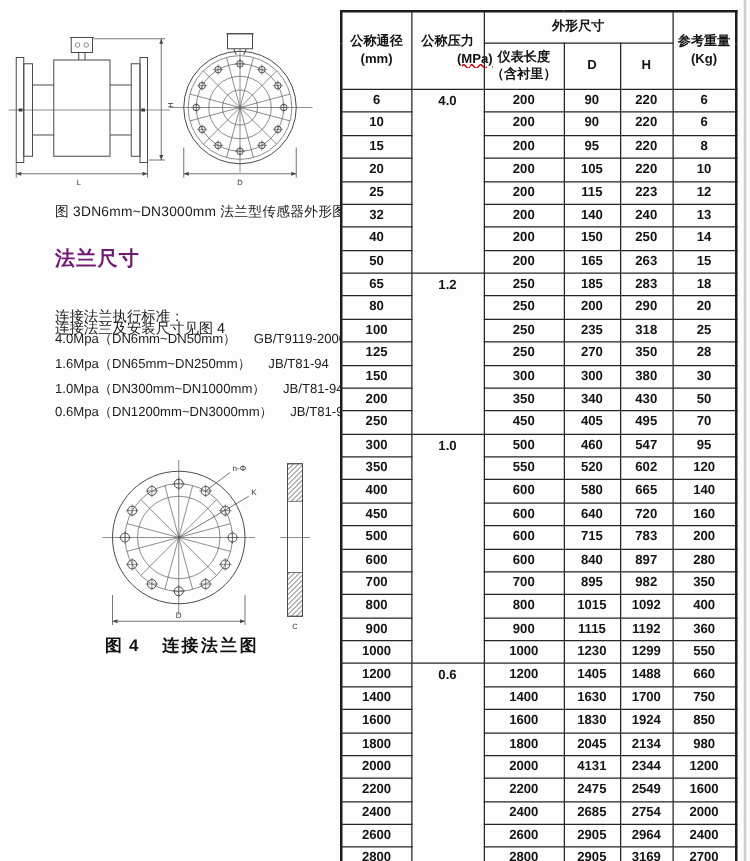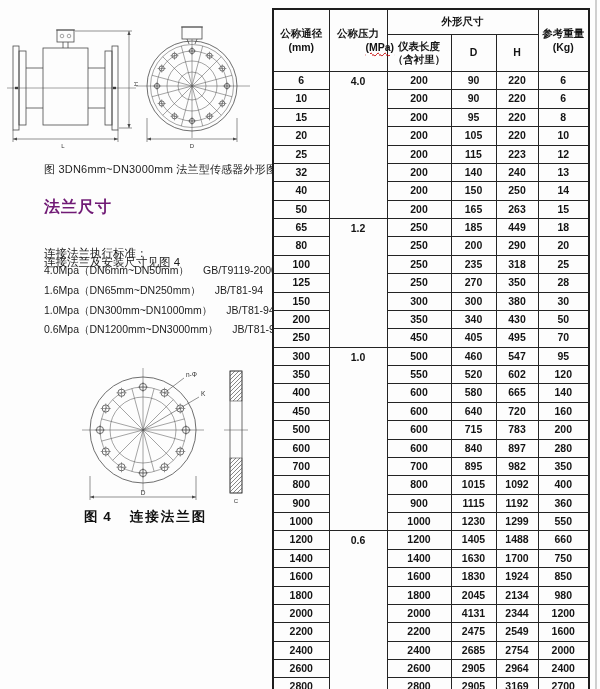--- a/index.html
+++ b/index.html
@@ -380,21 +380,21 @@
         <td>200</td>
         <td>165</td>
         <td>263</td>
         <td>15</td>
       </tr>
       <tr>
         <td>65</td>
         <td class="pressure" rowspan="7">1.2</td>
         <td>250</td>
         <td>185</td>
-        <td>449</td>
+        <td>283</td>
         <td>18</td>
       </tr>
       <tr>
         <td>80</td>
         <td>250</td>
         <td>200</td>
         <td>290</td>
         <td>20</td>
       </tr>
       <tr>

